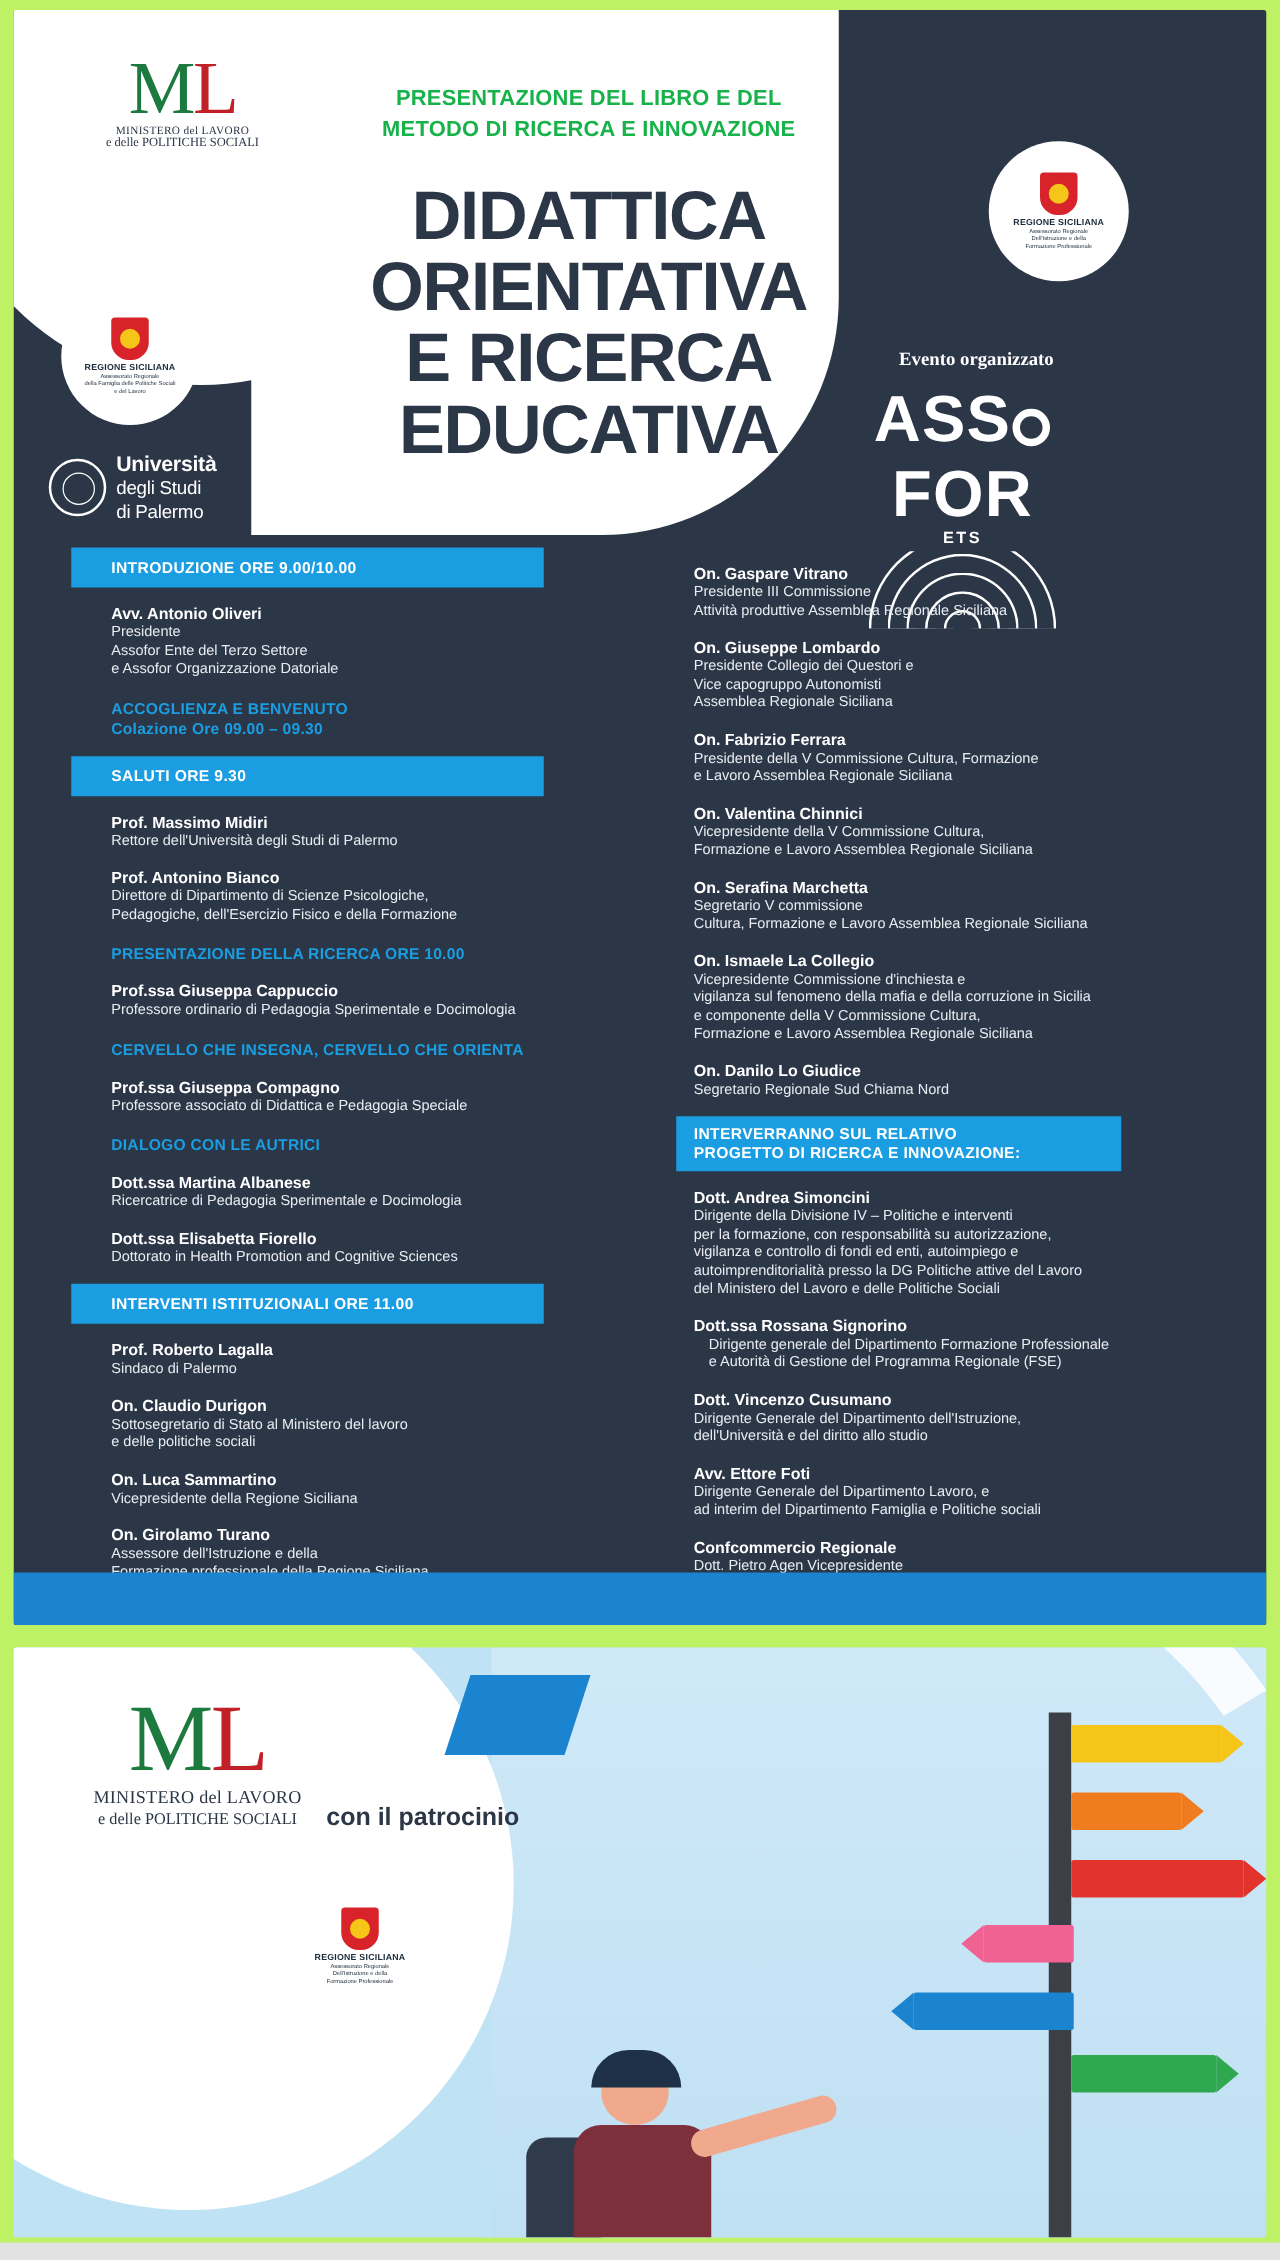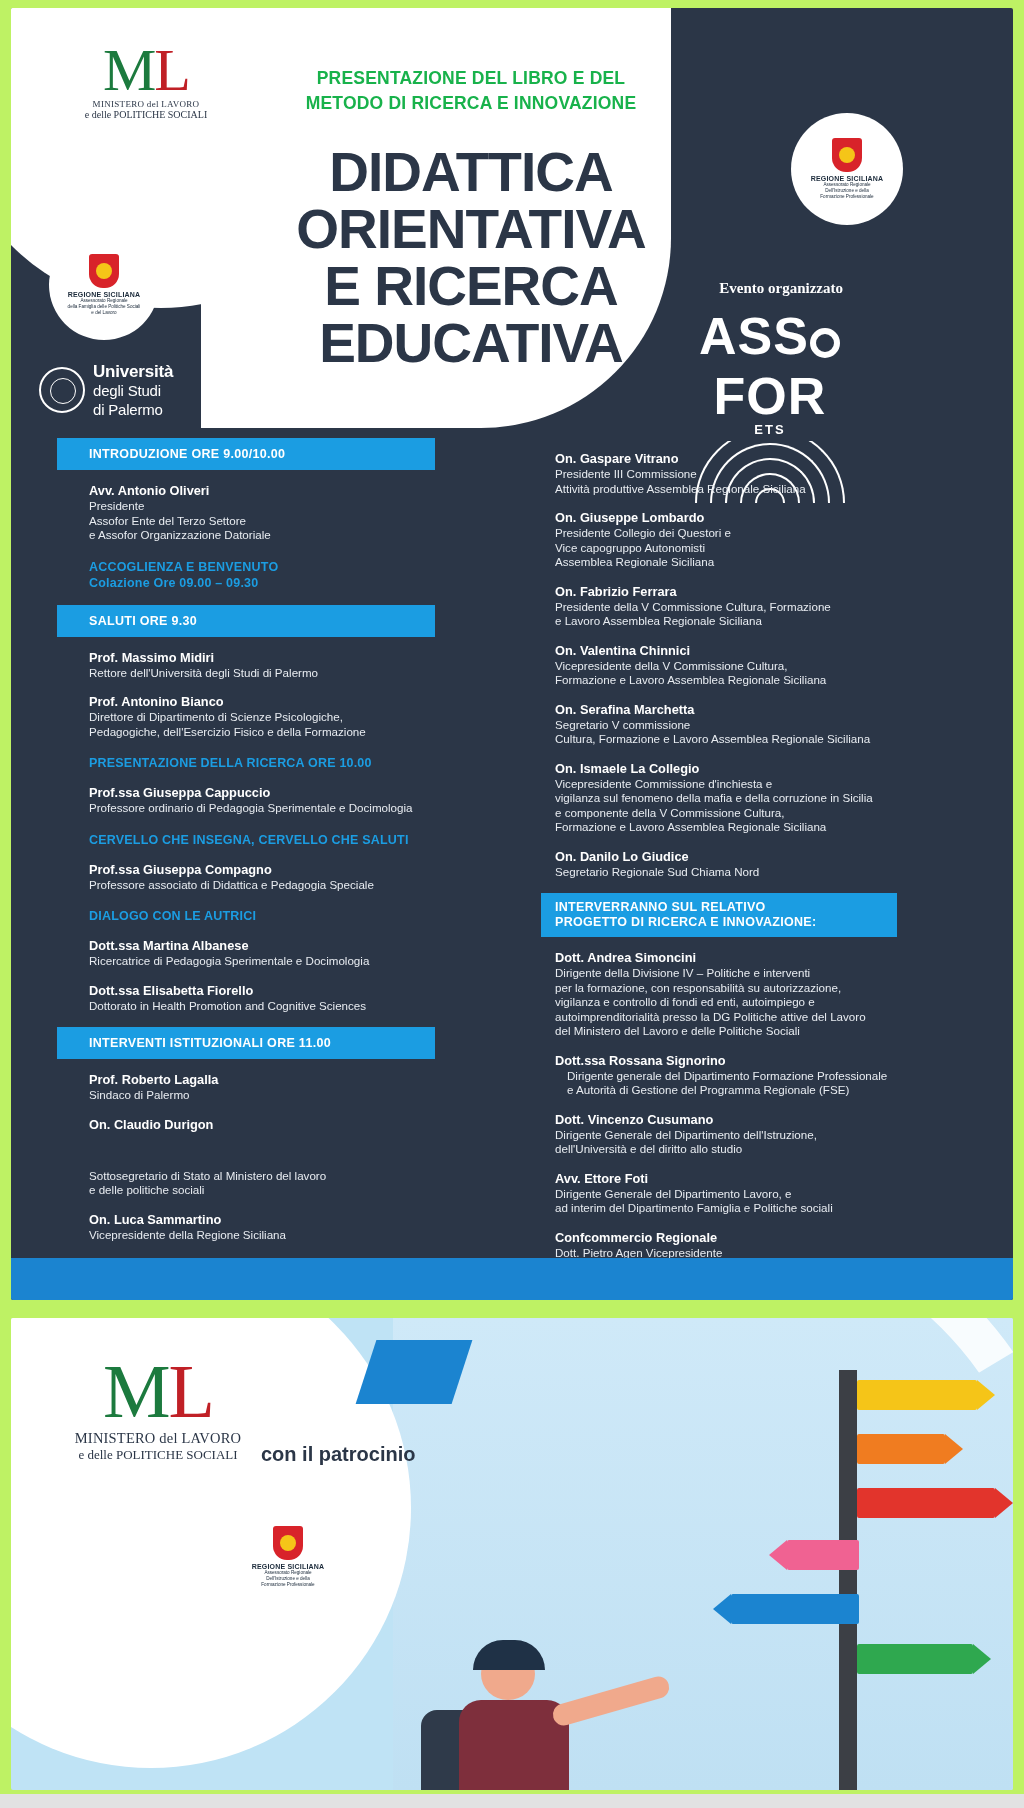--- a/index.html
+++ b/index.html
@@ -542,42 +542,42 @@
           <div class="entry">
             <div class="nm">Prof. Antonino Bianco</div>
             <div class="rl" style="white-space: pre-line;">Direttore di Dipartimento di Scienze Psicologiche,
 Pedagogiche, dell'Esercizio Fisico e della Formazione</div>
           </div>
           <div class="accent" style="white-space: pre-line;">PRESENTAZIONE DELLA RICERCA ORE 10.00</div>
           <div class="entry">
             <div class="nm">Prof.ssa Giuseppa Cappuccio</div>
             <div class="rl" style="white-space: pre-line;">Professore ordinario di Pedagogia Sperimentale e Docimologia</div>
           </div>
-          <div class="accent" style="white-space: pre-line;">CERVELLO CHE INSEGNA, CERVELLO CHE SALUTI</div>
+          <div class="accent" style="white-space: pre-line;">CERVELLO CHE INSEGNA, CERVELLO CHE ORIENTA</div>
           <div class="entry">
             <div class="nm">Prof.ssa Giuseppa Compagno</div>
             <div class="rl" style="white-space: pre-line;">Professore associato di Didattica e Pedagogia Speciale</div>
           </div>
           <div class="accent" style="white-space: pre-line;">DIALOGO CON LE AUTRICI</div>
           <div class="entry">
             <div class="nm">Dott.ssa Martina Albanese</div>
             <div class="rl" style="white-space: pre-line;">Ricercatrice di Pedagogia Sperimentale e Docimologia</div>
           </div>
           <div class="entry">
             <div class="nm">Dott.ssa Elisabetta Fiorello</div>
             <div class="rl" style="white-space: pre-line;">Dottorato in Health Promotion and Cognitive Sciences</div>
           </div>
           <div class="band" style="white-space: pre-line;">INTERVENTI ISTITUZIONALI ORE 11.00</div>
           <div class="entry">
             <div class="nm">Prof. Roberto Lagalla</div>
             <div class="rl" style="white-space: pre-line;">Sindaco di Palermo</div>
           </div>
           <div class="entry">
             <div class="nm">On. Claudio Durigon</div>
-            <div class="rl" style="white-space: pre-line; margin-top: 36px;">Sottosegretario di Stato al Ministero del lavoro
+            <div class="rl" style="white-space: pre-line;">Sottosegretario di Stato al Ministero del lavoro
 e delle politiche sociali</div>
           </div>
           <div class="entry">
             <div class="nm">On. Luca Sammartino</div>
             <div class="rl" style="white-space: pre-line;">Vicepresidente della Regione Siciliana</div>
           </div>
           <div class="entry">
             <div class="nm">On. Girolamo Turano</div>
             <div class="rl" style="white-space: pre-line;">Assessore dell'Istruzione e della
 Formazione professionale della Regione Siciliana</div>

